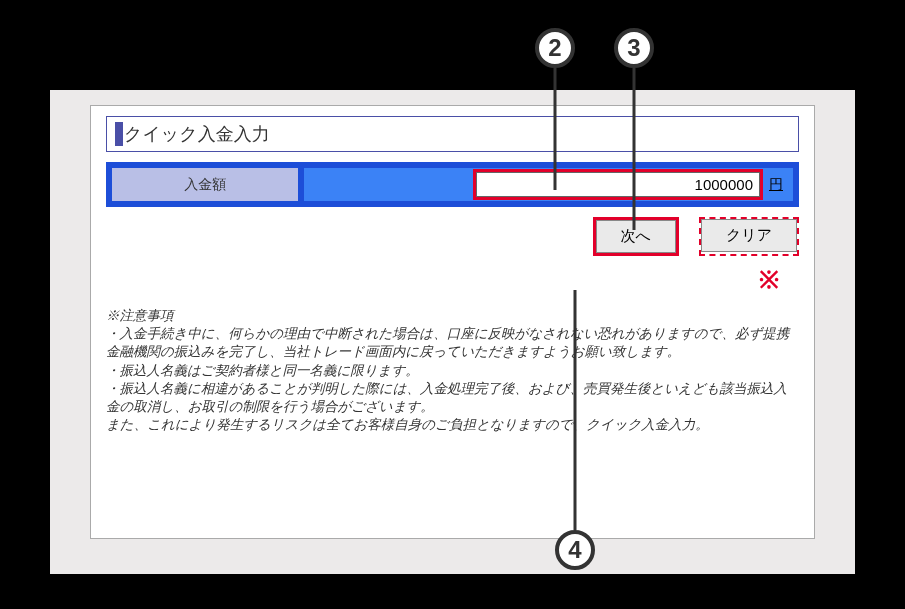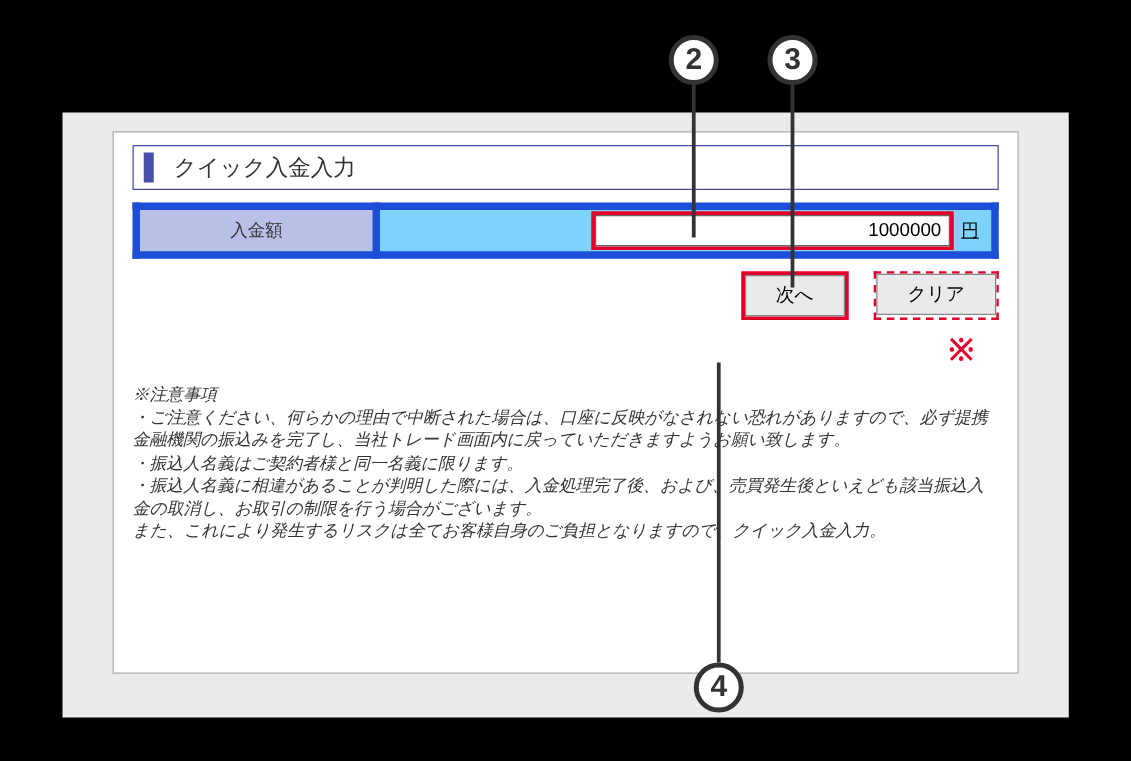--- a/index.html
+++ b/index.html
@@ -1,25 +1,25 @@
 <!DOCTYPE html>
 <html><head>
   <meta charset="utf-8">
   <style>
     * { box-sizing: border-box; margin: 0; padding: 0; }
     body { font-family: "Meiryo", "Hiragino Kaku Gothic Pro", sans-serif; font-size: 14px; background: #000; }
     .frame { width: 905px; height: 609px; background: #000; position: relative; overflow: hidden; }
     .bg { position: absolute; left: 50px; top: 90px; right: 50px; bottom: 35px; background: #eceaea; }
     .panel { position: absolute; left: 90px; top: 105px; right: 90px; bottom: 70px; background: #fff; border: 1px solid #aaa; padding: 10px 15px 15px 15px; }
     .title-bar { border: 1px solid #4a4fa7; padding: 5px 8px; margin-bottom: 10px; }
-    .title-inner { border-left: 8px solid #4a4fa7; padding-left: 16px; font-size: 18px; color: #333; }
+    .title-inner { border-left: 8px solid #4a4fa7; padding-left: 1px; font-size: 18px; color: #333; }
     table.form { width: 100%; border-collapse: collapse; }
     table.form td { border: 6px solid #1d4ed8; padding: 1px 10px; }
     td.lbl { background: #b9bfe6; width: 28%; text-align: center; color: #333; }
-    td.val { background: #7dd3fc; text-decoration: underline; }
+    td.val { background: #3b82f6; text-decoration: underline; }
     .amount-wrap { display: flex; align-items: center; justify-content: flex-end; gap: 6px; }
     .amount-box { position: relative; width: 290px; border: 3px solid #e2002a; padding: 0; }
     .amount-input { width: 100%; padding: 3px 6px; text-align: right; font-size: 15px; border: 1px solid #666; background: #fff; font-family: inherit; }
     .unit { display: inline-block; }
     .bank-wrap { display: flex; justify-content: flex-end; }
     .bank-box { width: 268px; border: 3px solid #e2002a; }
     .bank-select { width: 100%; padding: 2px 4px; font-size: 15px; border: 1px solid #666; background: #fff; color: #999; font-family: inherit; filter: blur(1px); }
     .bank-select option { color: #000; }
     .btn-row { display: flex; justify-content: flex-end; gap: 20px; margin-top: 10px; }
     .btn-next-wrap { border: 3px solid #e2002a; }
@@ -73,21 +73,21 @@
       </div>
       <div class="btn-clear-wrap">
         <button class="formbtn">クリア</button>
       </div>
     </div>
 
     <div class="star">※</div>
 
     <div class="notes">
       <p>※注意事項</p>
-      <p>・ご注意ください、何らかの理由で中断された場合は、口座に反映がなされない恐れがありますので、必ず提携金融機関の振込みを完了し、当社トレード画面内に戻っていただきますようお願い致します。</p>
+      <p>・入金手続き中に、何らかの理由で中断された場合は、口座に反映がなされない恐れがありますので、必ず提携金融機関の振込みを完了し、当社トレード画面内に戻っていただきますようお願い致します。</p>
       <p>・振込人名義はご契約者様と同一名義に限ります。</p>
       <p>・振込人名義に相違があることが判明した際には、入金処理完了後、および、売買発生後といえども該当振込入金の取消し、お取引の制限を行う場合がございます。</p>
       <p>また、これにより発生するリスクは全てお客様自身のご負担となりますので、クイック入金入力。</p>
     </div>
   </div>
 
   <div class="callout c2">
     <div class="callout-num">2</div>
     <div class="callout-line"></div>
   </div>

